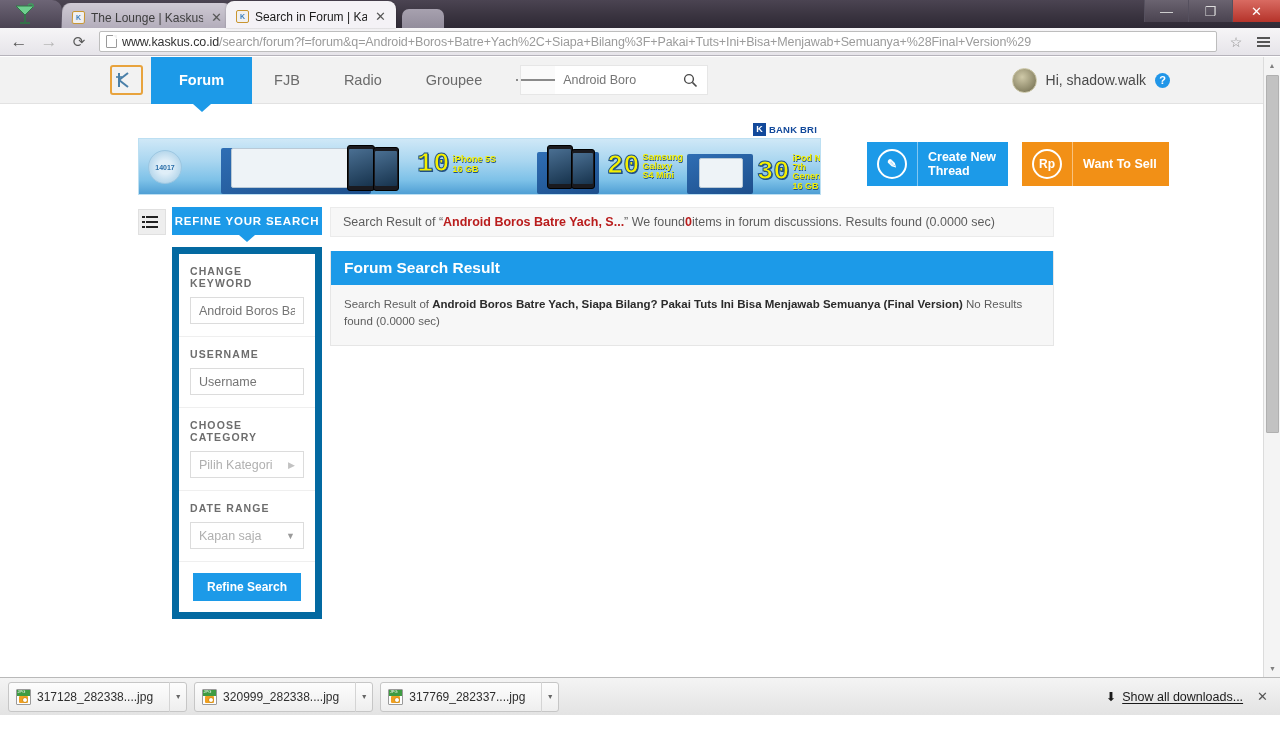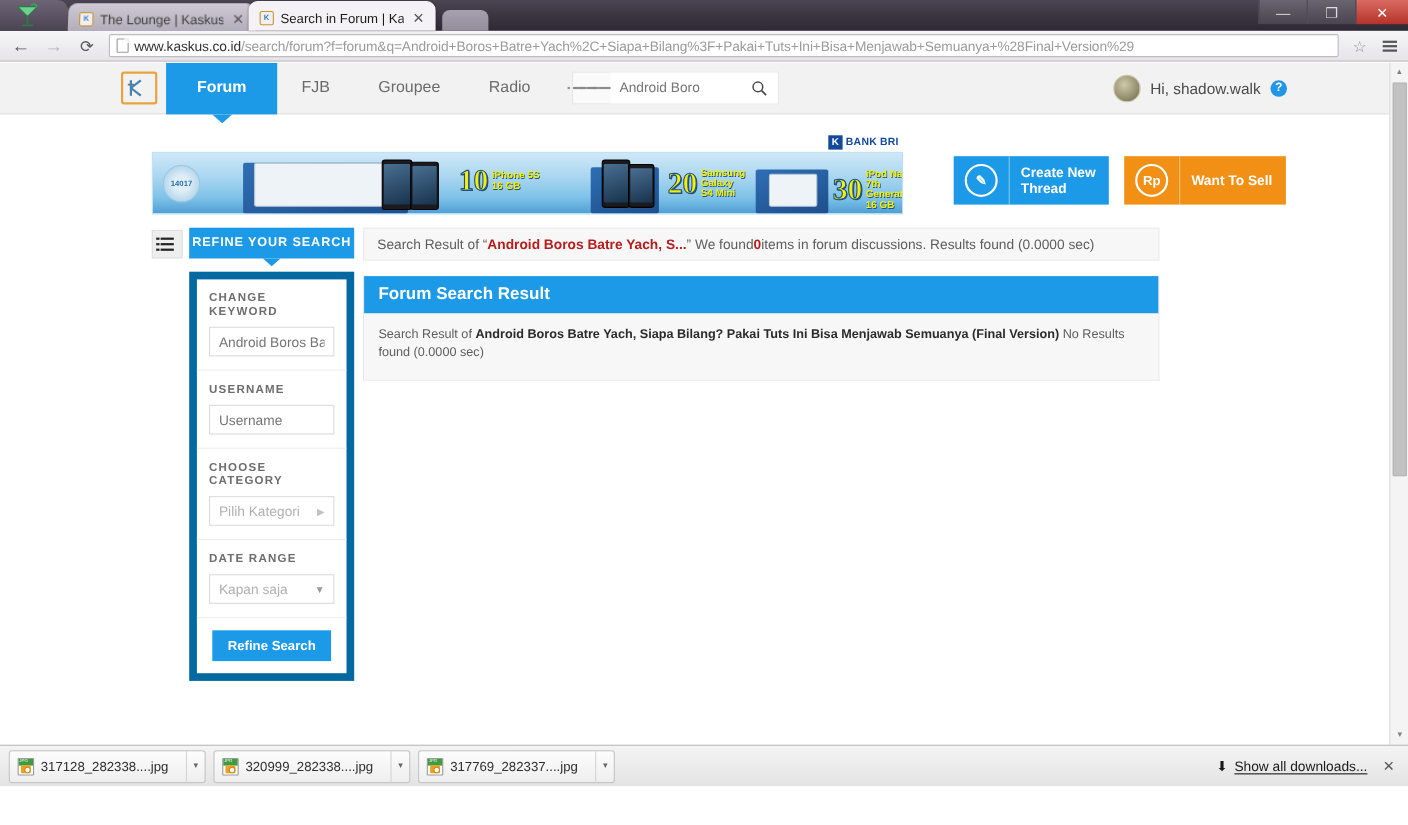--- a/index.html
+++ b/index.html
@@ -176,21 +176,21 @@
   .seal {
     position: absolute; left: 9px; top: 11px; width: 34px; height: 34px; border-radius: 50%;
     background: radial-gradient(circle, #dfeef8 30%, #b8d8ec 70%);
     border: 1px solid #9cc7e2; font-size: 7px; color: #2a6ea8;
     display: flex; align-items: center; justify-content: center; font-weight: bold;
   }
   .prize { position: absolute; display: flex; align-items: center; gap: 3px; }
   .prize .num {
     font-size: 27px; font-weight: bold; color: #f5f000; line-height: 1;
     -webkit-text-stroke: 1px #1f4f86; text-shadow: 1px 1px 0 #1f4f86;
-    font-family: Liberation Serif, serif;
+    font-family: Liberation Mono, monospace;
   }
   .prize .lbl { font-size: 9px; font-weight: bold; color: #f5f000; line-height: 1.02; text-shadow: .7px .7px 0 #1f4f86; }
   .devbox {
     position: absolute; bottom: 0; background: linear-gradient(160deg, #2f6eb4, #1d4f8c); border-radius: 2px;
   }
   .scrn {
     position: absolute; background: #eef3f7; border: 1px solid #b9c9d6; border-radius: 2px;
   }
   .phone {
     position: absolute; background: #1a1a1f; border-radius: 3px; border: 1px solid #000;
@@ -401,24 +401,24 @@
     </div>
 
     <div class="nav">
       <div class="nav-item active">
           <span>Forum</span>
         </div>
       <div class="nav-item">
           <span>FJB</span>
         </div>
       <div class="nav-item">
+          <span>Radio</span>
+        </div>
+      <div class="nav-item">
           <span>Groupee</span>
-        </div>
-      <div class="nav-item">
-          <span>Radio</span>
         </div>
     </div>
 
     <div class="nav-search-wrap">
       <div class="listicon">
           <i></i>
           <i></i>
           <i></i>
         </div>
       <input class="nav-search-box" placeholder="Android Boro" style="">

